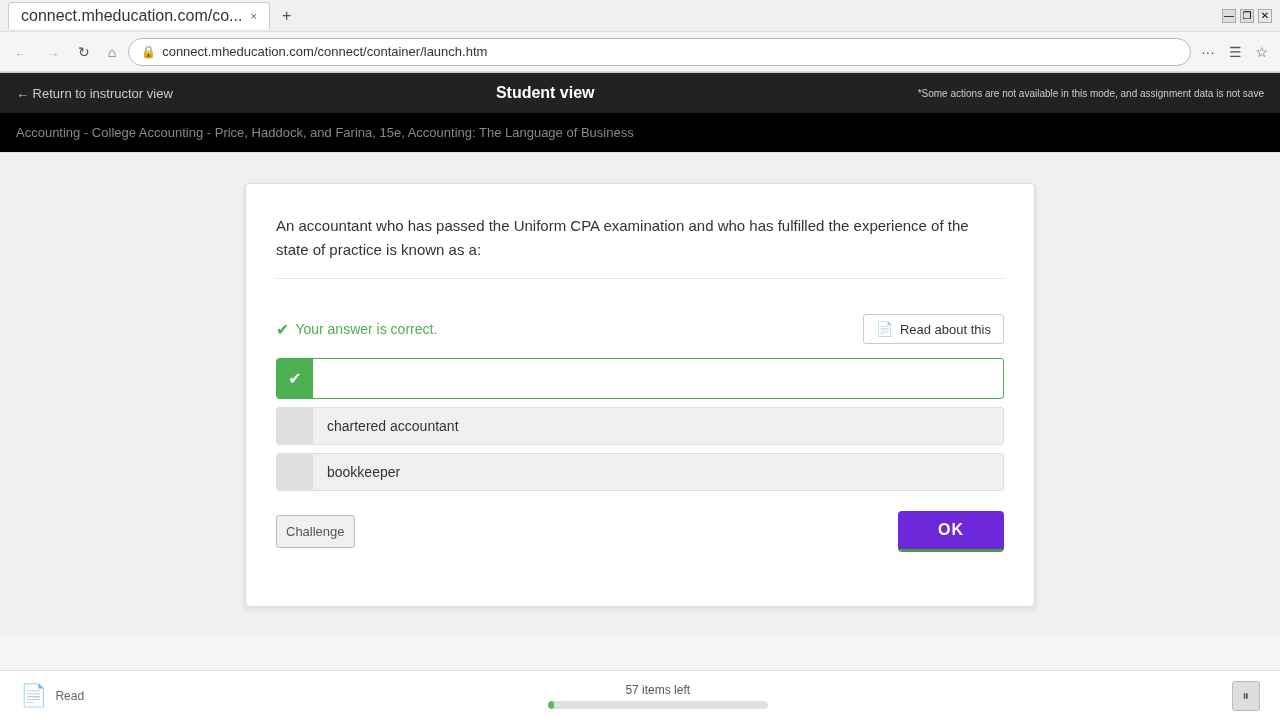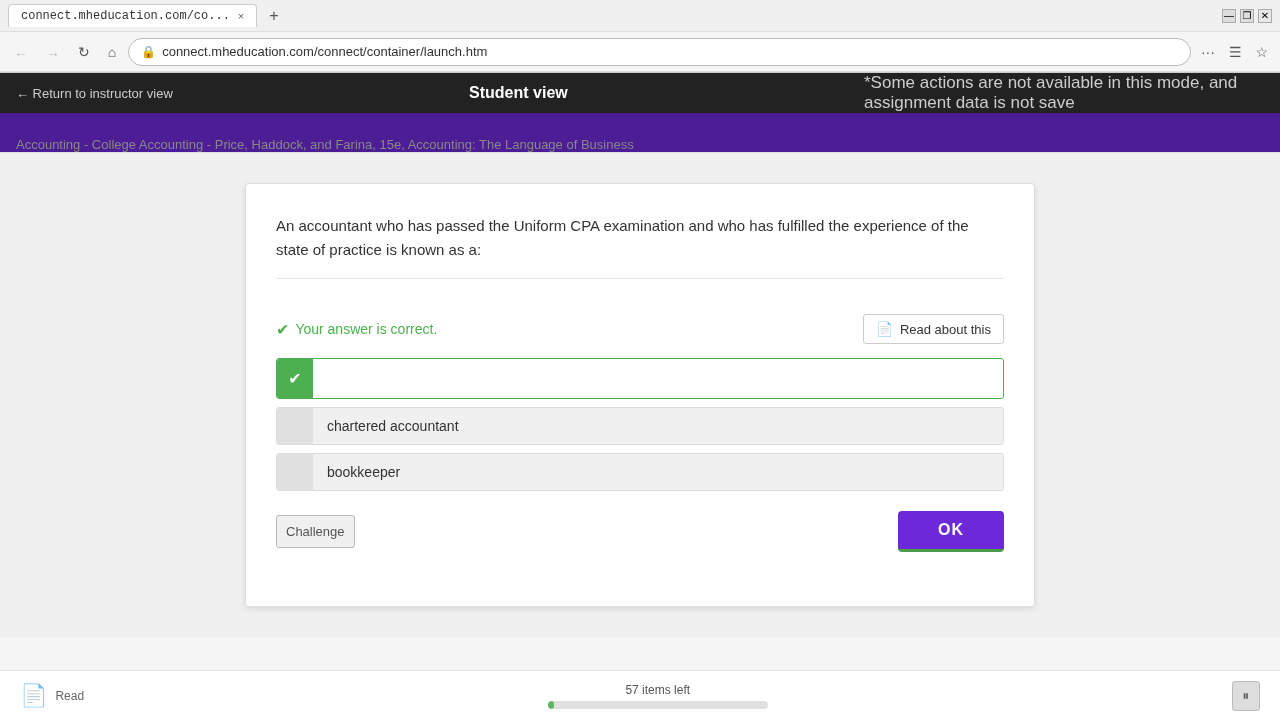--- a/index.html
+++ b/index.html
@@ -92,31 +92,32 @@
       font-size: 13px;
       text-decoration: none;
       cursor: pointer;
     }
     .student-view-title {
       font-size: 16px;
       font-weight: bold;
       color: white;
     }
     .warning-text {
-      font-size: 17px;
+      font-size: 10px;
       color: #ccc;
       max-width: 400px;
+      text-align: right;
     }
 
     
     .breadcrumb-bar {
-      background: #4c1d95;
+      background: #000000;
       height: 40px;
       display: flex;
-      align-items: flex-end;
+      align-items: center;
       padding: 0 16px;
       border-bottom: 1px solid #e0e0e0;
     }
     .breadcrumb-text {
       font-size: 13px;
       color: #888;
     }
 
     
     .main-content {
@@ -305,21 +306,21 @@
     }
   </style>
 </head>
 <body>
 
 <div class="browser-chrome">
 
   <div class="browser-title-bar">
     <div style="flex:1; display:flex; align-items:center; gap:6px;">
       <div class="tab-active">
-        <span style="font-size:12px; color:#333; flex:1; overflow:hidden; text-overflow:ellipsis; white-space:nowrap;font-family:Liberation Mono, monospace;">connect.mheducation.com/co...</span>
+        <span style="font-size:16px; color:#333; flex:1; overflow:hidden; text-overflow:ellipsis; white-space:nowrap;">connect.mheducation.com/co...</span>
         <span class="tab-close">×</span>
       </div>
       <button class="new-tab-btn">+</button>
     </div>
     <div class="browser-controls">
       <div class="win-btn">—</div>
       <div class="win-btn">❐</div>
       <div class="win-btn" style="background:#e8e8e8;">✕</div>
     </div>
   </div>

